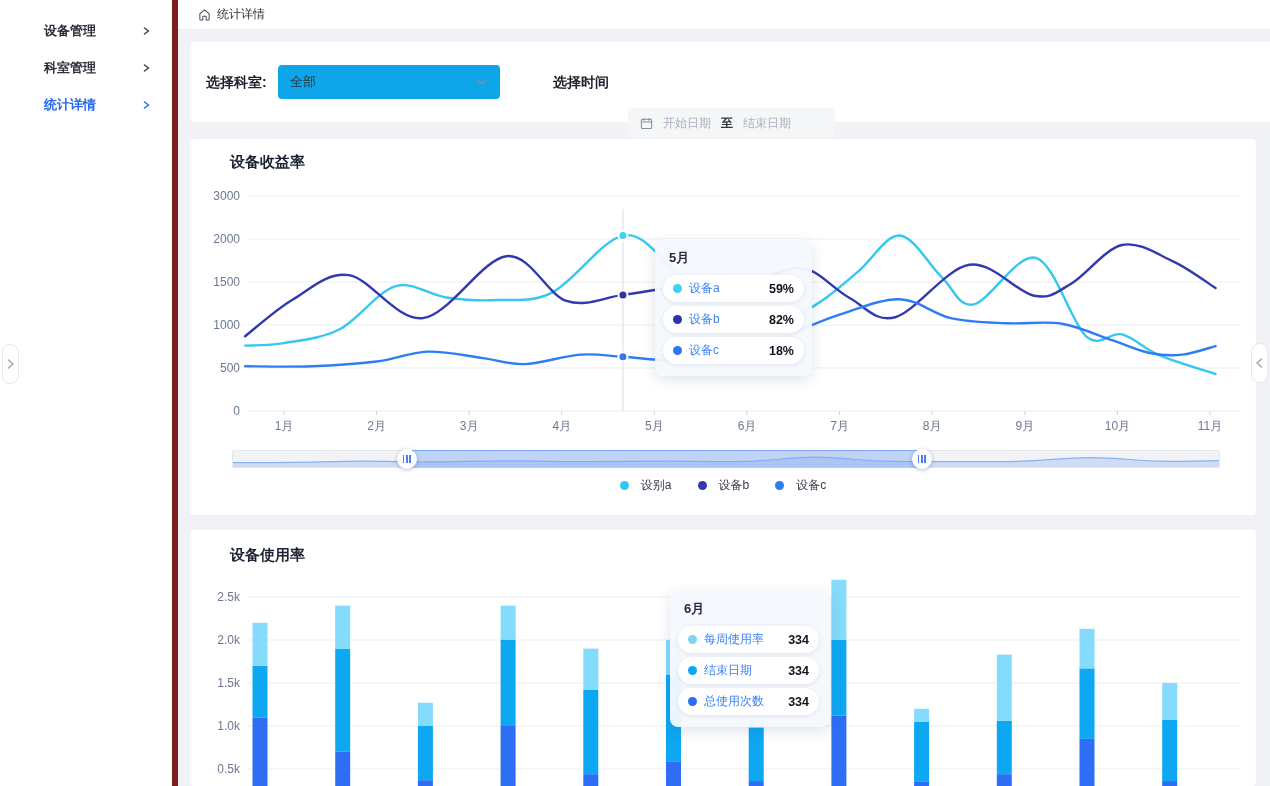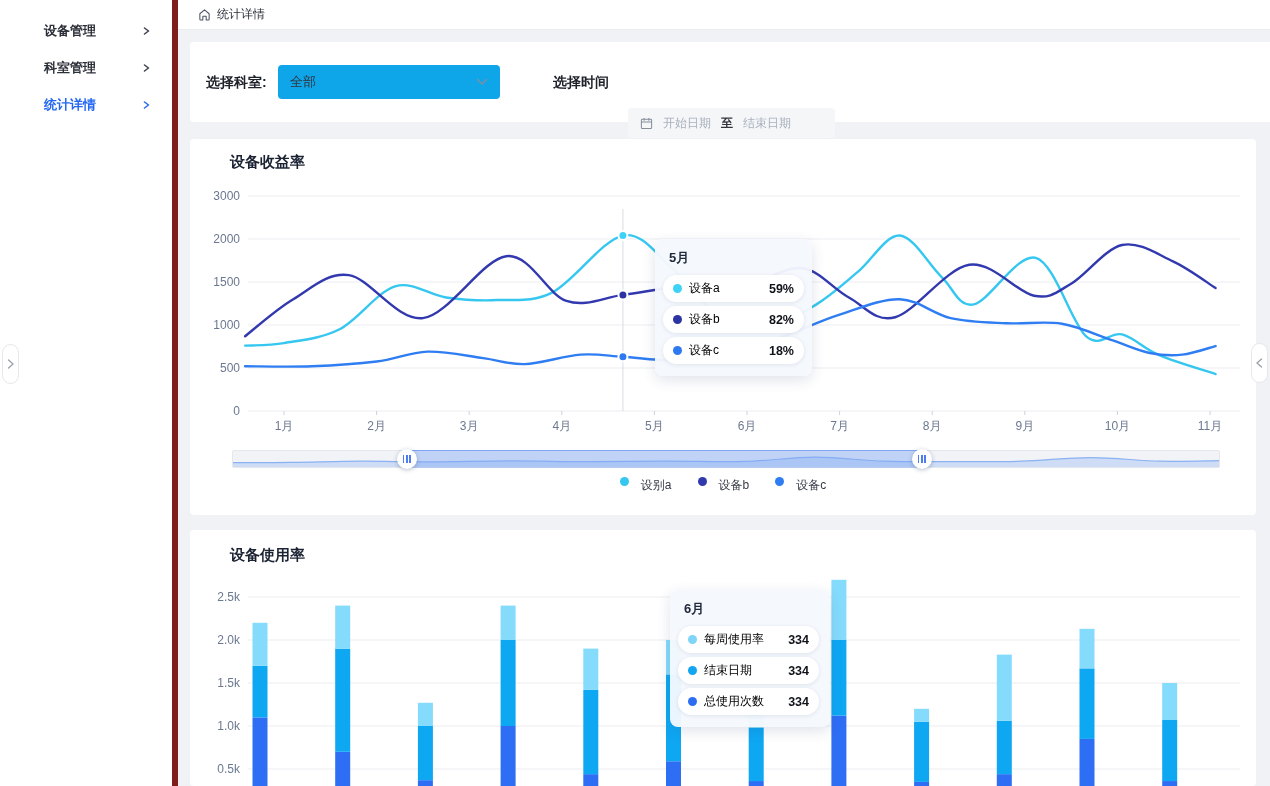--- a/index.html
+++ b/index.html
@@ -34,28 +34,28 @@
   .chart-card2 { left:12px; top:530px; width:1066px; height:256px; overflow:hidden;padding-left:33px; }
   .chart-title { position:absolute; left:40px; top:14px; font-size:15px; font-weight:700; color:#1c2333; }
   .chart-card2 .chart-title { top:16px; }
   .plot-svg { position:absolute; left:0; top:0; }
 
   
   .tip { position:absolute; background:rgba(245,248,253,.96); border-radius:8px; box-shadow:0 4px 14px rgba(40,60,110,.14); padding:10px 8px 8px 8px; z-index:4; }
   .tip-title { font-size:13px; font-weight:700; color:#222b3e; margin:0 0 8px 6px; }
   .tip-row { width:141px; height:27px; background:#fff; border-radius:14px; box-shadow:0 1px 4px rgba(30,50,100,.10); display:flex; align-items:center; padding:0 10px; margin-bottom:4px; }
   .tip-dot { width:9px; height:9px; border-radius:50%; margin-right:7px; flex:none; }
-  .tip-name { font-size:12px; color:#000000; flex:1; white-space:nowrap; }
+  .tip-name { font-size:12px; color:#3b82f6; flex:1; white-space:nowrap; }
   .tip-val { font-size:12.5px; font-weight:700; color:#10131a; }
   .tip1 { left:465px; top:100px; width:157px; }
   .tip2 { left:480px; top:60px; width:160px; }
 
   
   .legend { position:absolute; left:0; top:338px; width:1066px; display:flex; justify-content:center; gap:26px; }
-  .lg-item { display:flex; gap:12px; cursor:pointer; }
+  .lg-item { display:flex; align-items:center; gap:12px; cursor:pointer; }
   .lg-dot { width:9px; height:9px; border-radius:50%; }
   .lg-txt { font-size:12px; color:#333a46; }
 
   
   .dz { position:absolute; left:42px; top:311px; width:988px; height:18px; background:#f1f3f6; border:1px solid #e4e7ec; border-radius:2px; }
   .dz svg { position:absolute; left:0; top:0; }
   .dz-sel { position:absolute; top:-1px; height:18px; background:rgba(125,166,245,.42); border-top:1px solid #7da6f5; }
   .dz-handle { position:absolute; top:-2px; width:20px; height:20px; background:#fff; border-radius:50%; box-shadow:0 1px 4px rgba(50,70,120,.35); cursor:ew-resize; display:flex; align-items:center; justify-content:center; }
   .dz-grip { width:8px; height:8px; background:repeating-linear-gradient(90deg,#4d7df0 0 1.5px,transparent 1.5px 3.2px); }
 

